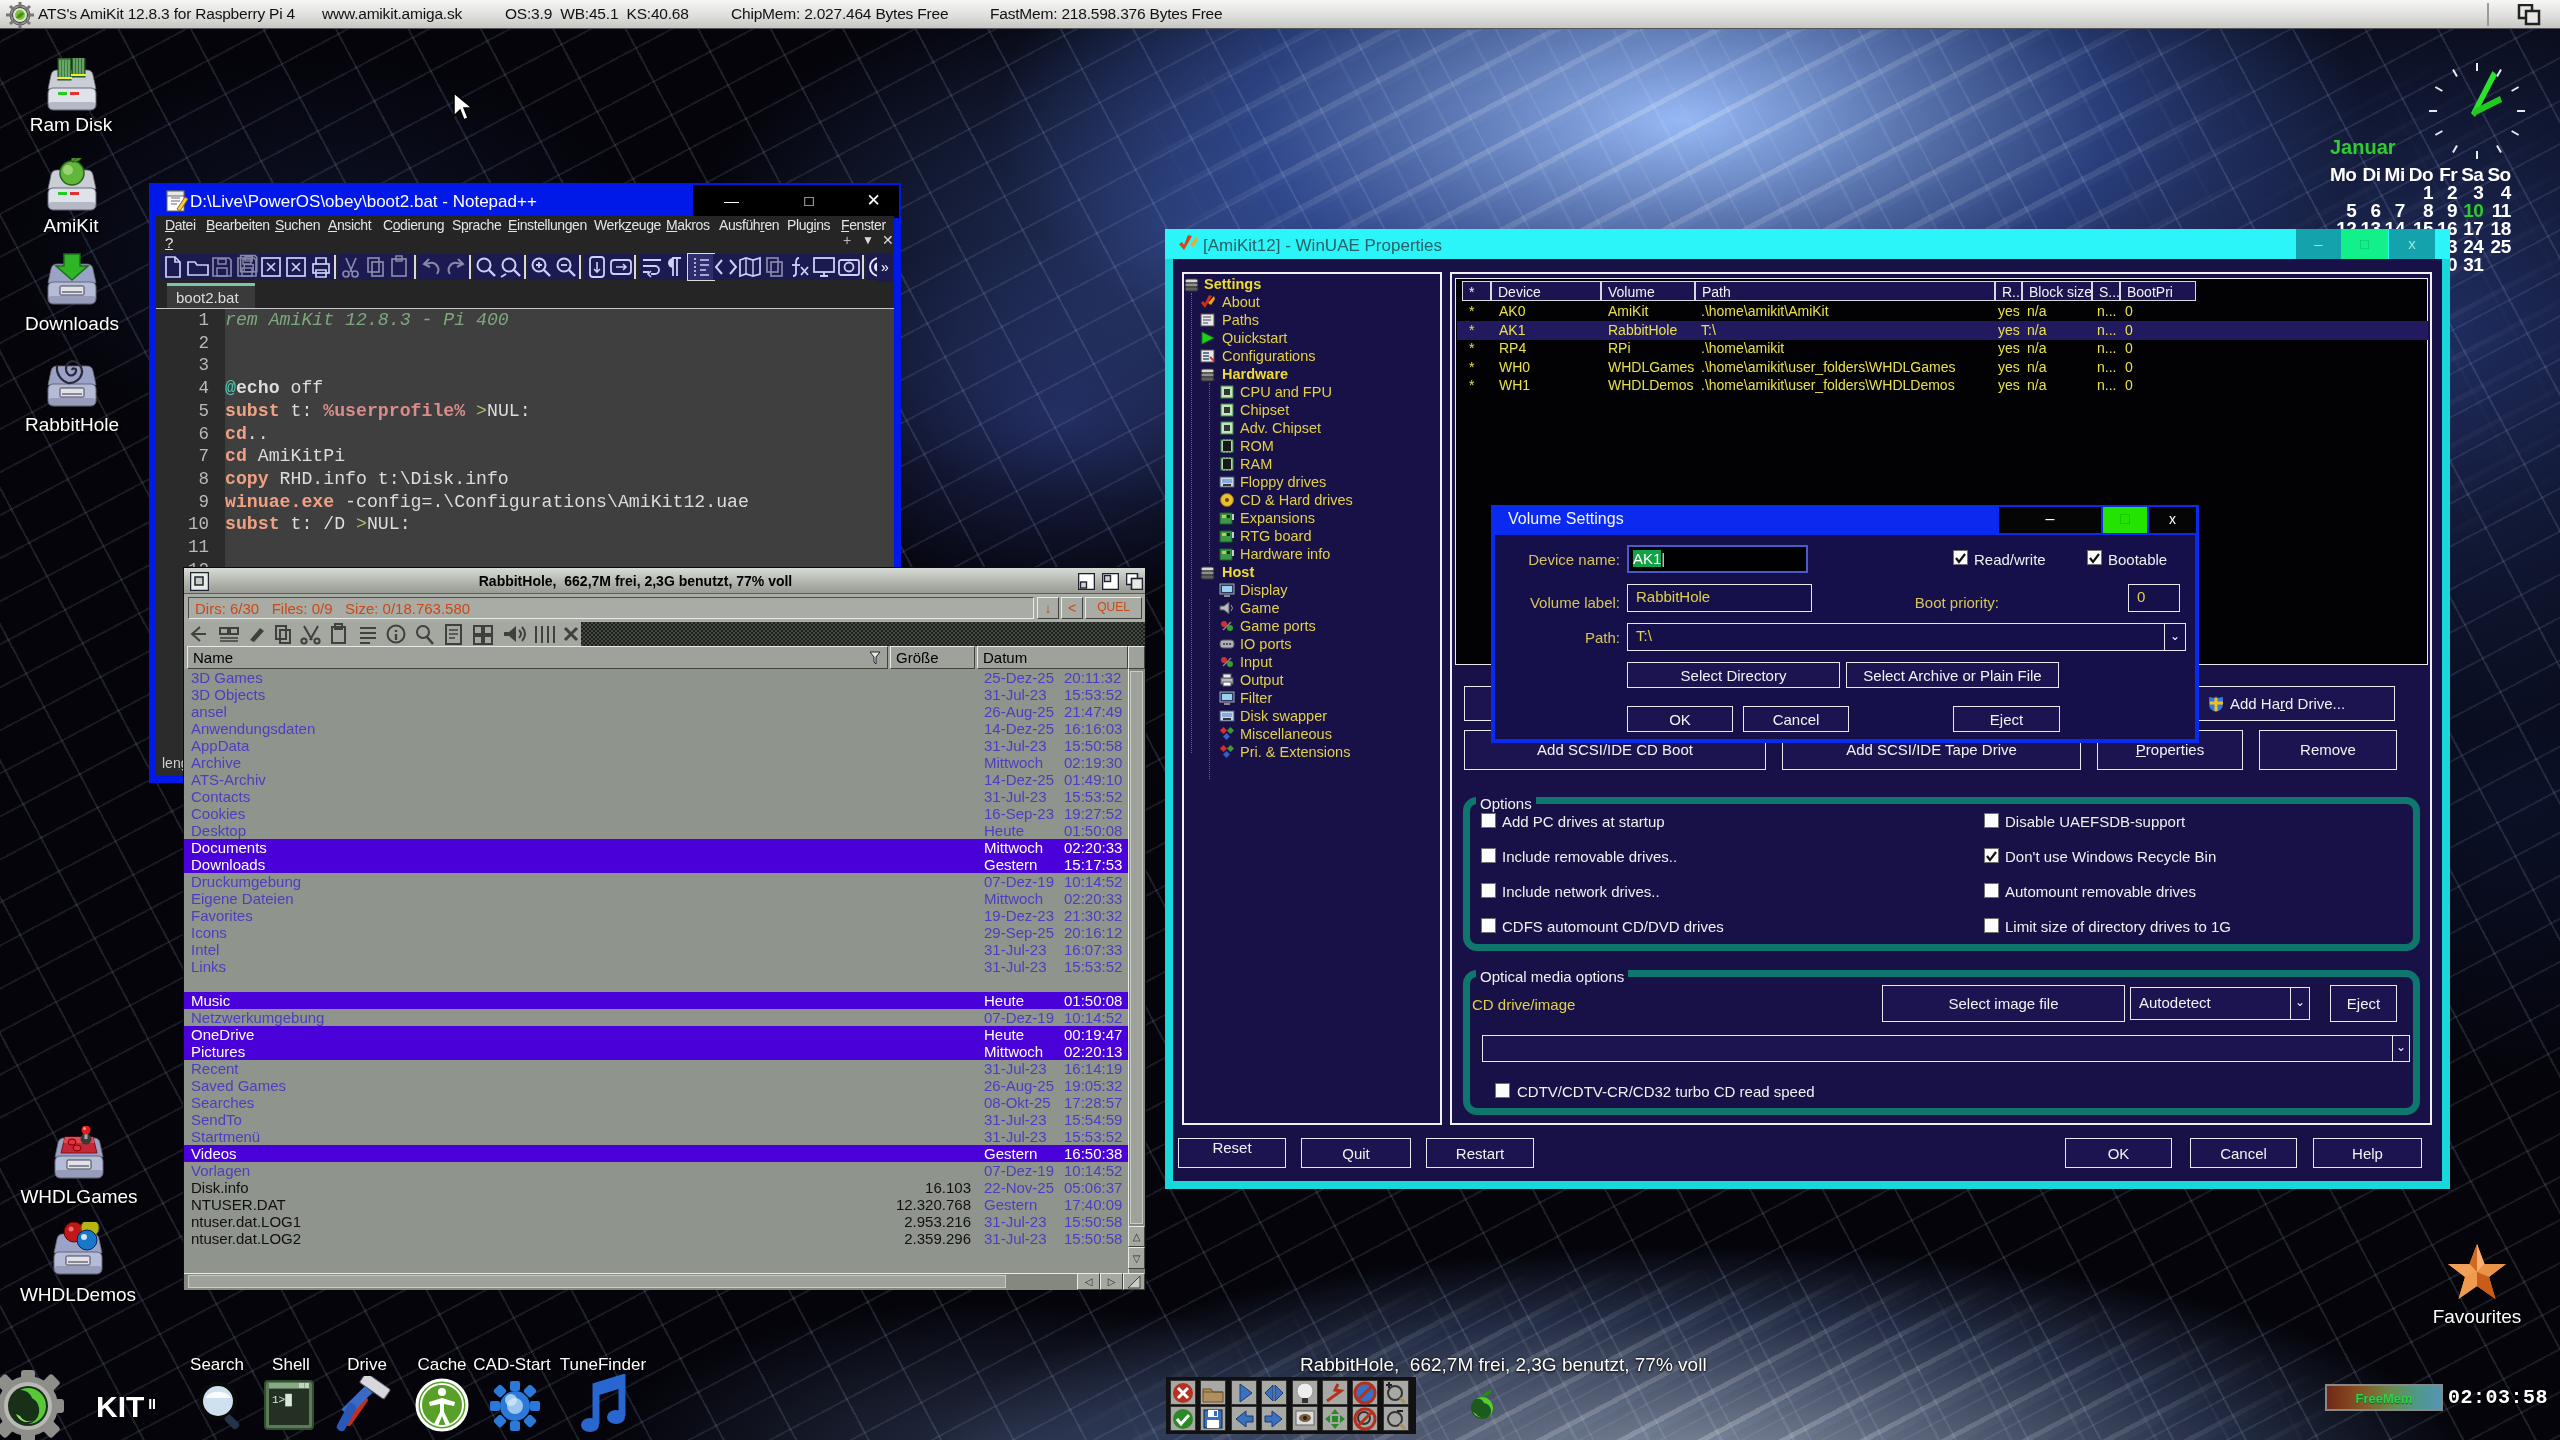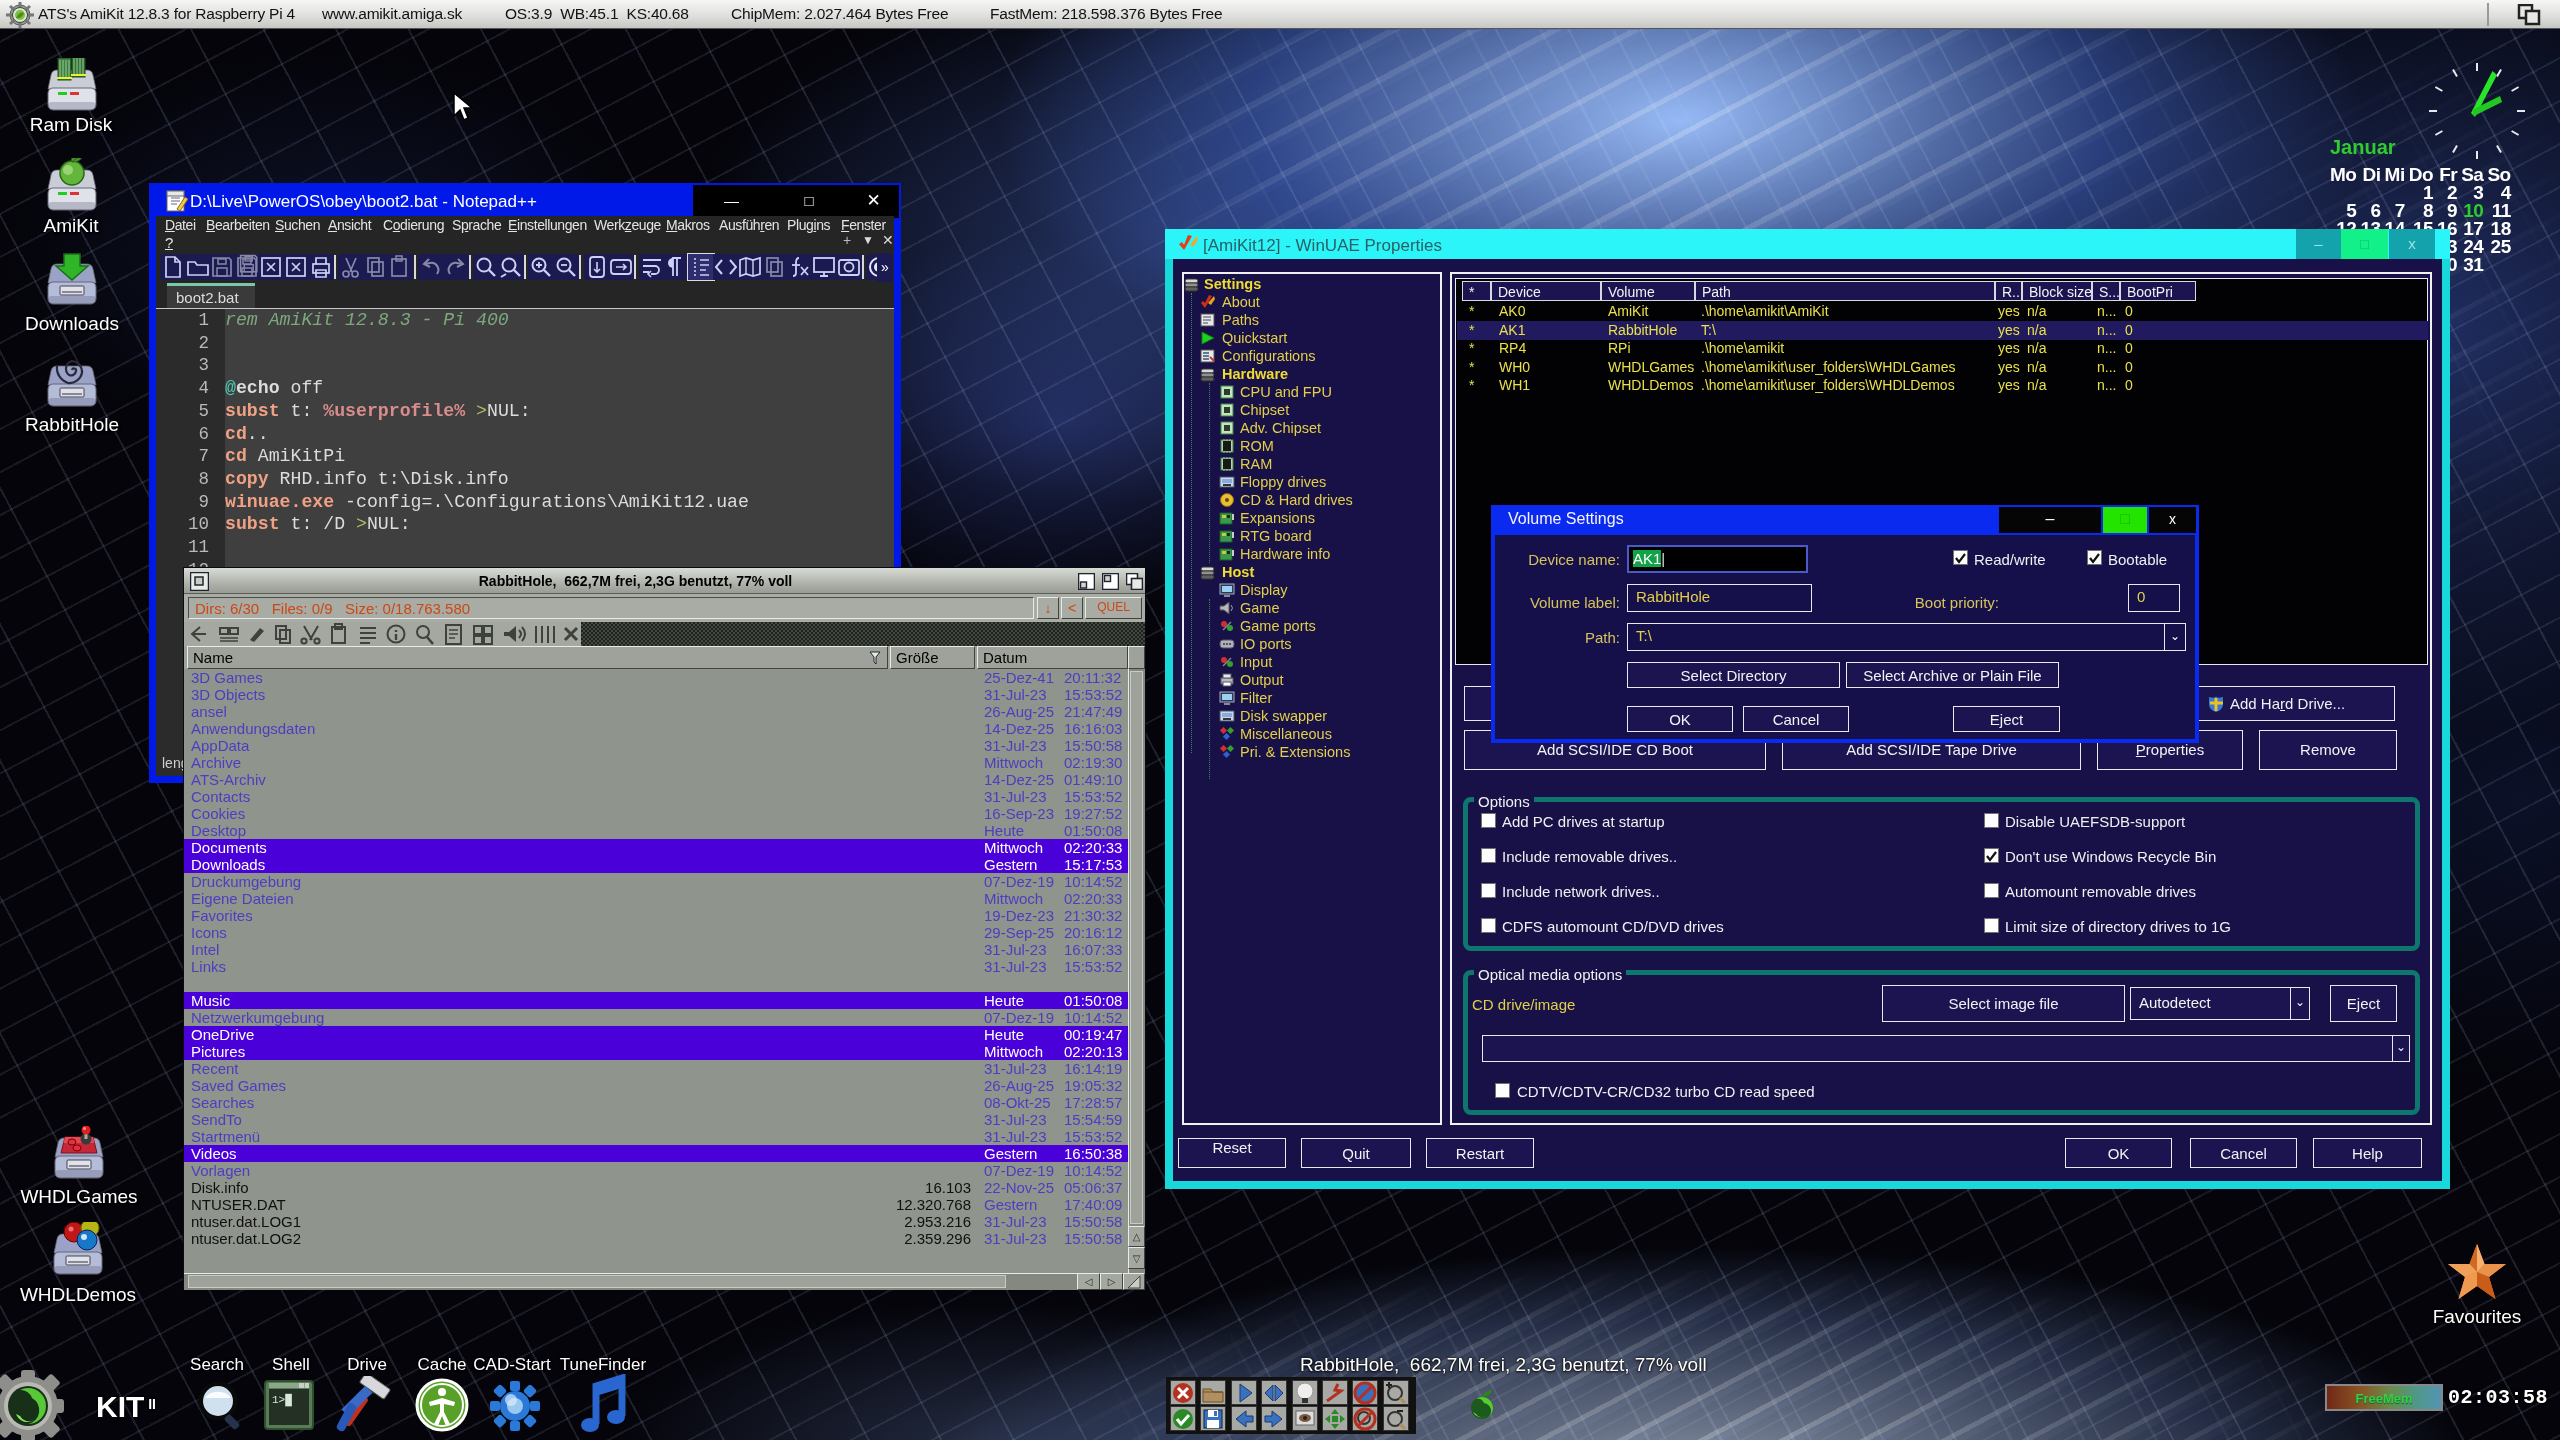--- a/index.html
+++ b/index.html
@@ -81,21 +81,21 @@
 #uae .ub{position:absolute;top:0;height:30px;text-align:center;line-height:30px;color:#9fe2e2;font-size:15px;}
 #ubody{position:absolute;left:8px;top:30px;width:1269px;height:922px;background:#181147;}
 .panel{position:absolute;border:2px solid #f0f0f0;}
 .utree{position:absolute;color:#e2cf4a;font-size:14.5px;white-space:pre;}
 .utree b{color:#efdc30;}
 #uae .yl{color:#e2cf4a;}
 .ubtn{position:absolute;background:#1b1450;border:1px solid #e8e8ee;color:#f2f2f4;font-size:15px;
  text-align:center;}
 .uchk{position:absolute;width:15px;height:15px;background:#fdfdfd;border:1px solid #707070;}
 .ulab{position:absolute;color:#f0f0f2;font-size:15px;white-space:pre;}
-.ugroup{position:absolute;border:5px solid #0f766e;border-radius:8px;}
+.ugroup{position:absolute;border:7px solid #0f766e;border-radius:14px;}
 .glab{position:absolute;background:#181147;color:#f0f0f2;font-size:15px;padding:0 4px;top:-9px;}
 #devtbl{position:absolute;left:282px;top:19px;width:973px;height:387px;background:#020204;border:1px solid #e8e8ee;}
 .dcell{position:absolute;border:1px solid #d8d8de;color:#f2f2f4;font-size:14px;padding:2px 0 0 6px;height:20px;background:#1b1450;white-space:nowrap;overflow:hidden;}
 .drow{position:absolute;left:1px;width:971px;height:19px;color:#e8e04c;font-size:14px;white-space:nowrap;}
 .drow span{position:absolute;top:1px;}
 
 #vs{position:absolute;left:1491px;top:505px;width:708px;height:238px;background:#0a2af0;}
 #vs .vbody{position:absolute;left:4px;top:30px;width:700px;height:204px;background:#151049;}
 #vs .vtitle{position:absolute;left:0;top:0;width:100%;height:30px;color:#f4f4f8;font-size:16px;padding:5px 0 0 17px;}
 .vbtn{position:absolute;background:#1b1450;border:1px solid #e8e8ee;color:#f2f2f4;font-size:15px;text-align:center;}
@@ -1055,21 +1055,21 @@
           <path d="M1 1h10L7 6v7L5 11V6z" fill="#e8ece6" stroke="#202430"></path>
         </svg></div>
   <div class="hcell" style="left:706px;width:85px">Größe</div>
   <div class="hcell" style="left:793px;width:151px">Datum</div>
   <div class="hcell" style="left:944px;width:17px"></div>
  </div>
  <div class="rows" id="fmrows">
       <div class="frow" style="top:0px">
         <span class="nm">3D Games</span>
         <span class="sz"></span>
-        <span class="dt">25-Dez-41</span>
+        <span class="dt">25-Dez-25</span>
         <span class="tm">20:11:32</span>
       </div>
       <div class="frow" style="top:17px">
         <span class="nm">3D Objects</span>
         <span class="sz"></span>
         <span class="dt">31-Jul-23</span>
         <span class="tm">15:53:52</span>
       </div>
       <div class="frow" style="top:34px">
         <span class="nm">ansel</span>

